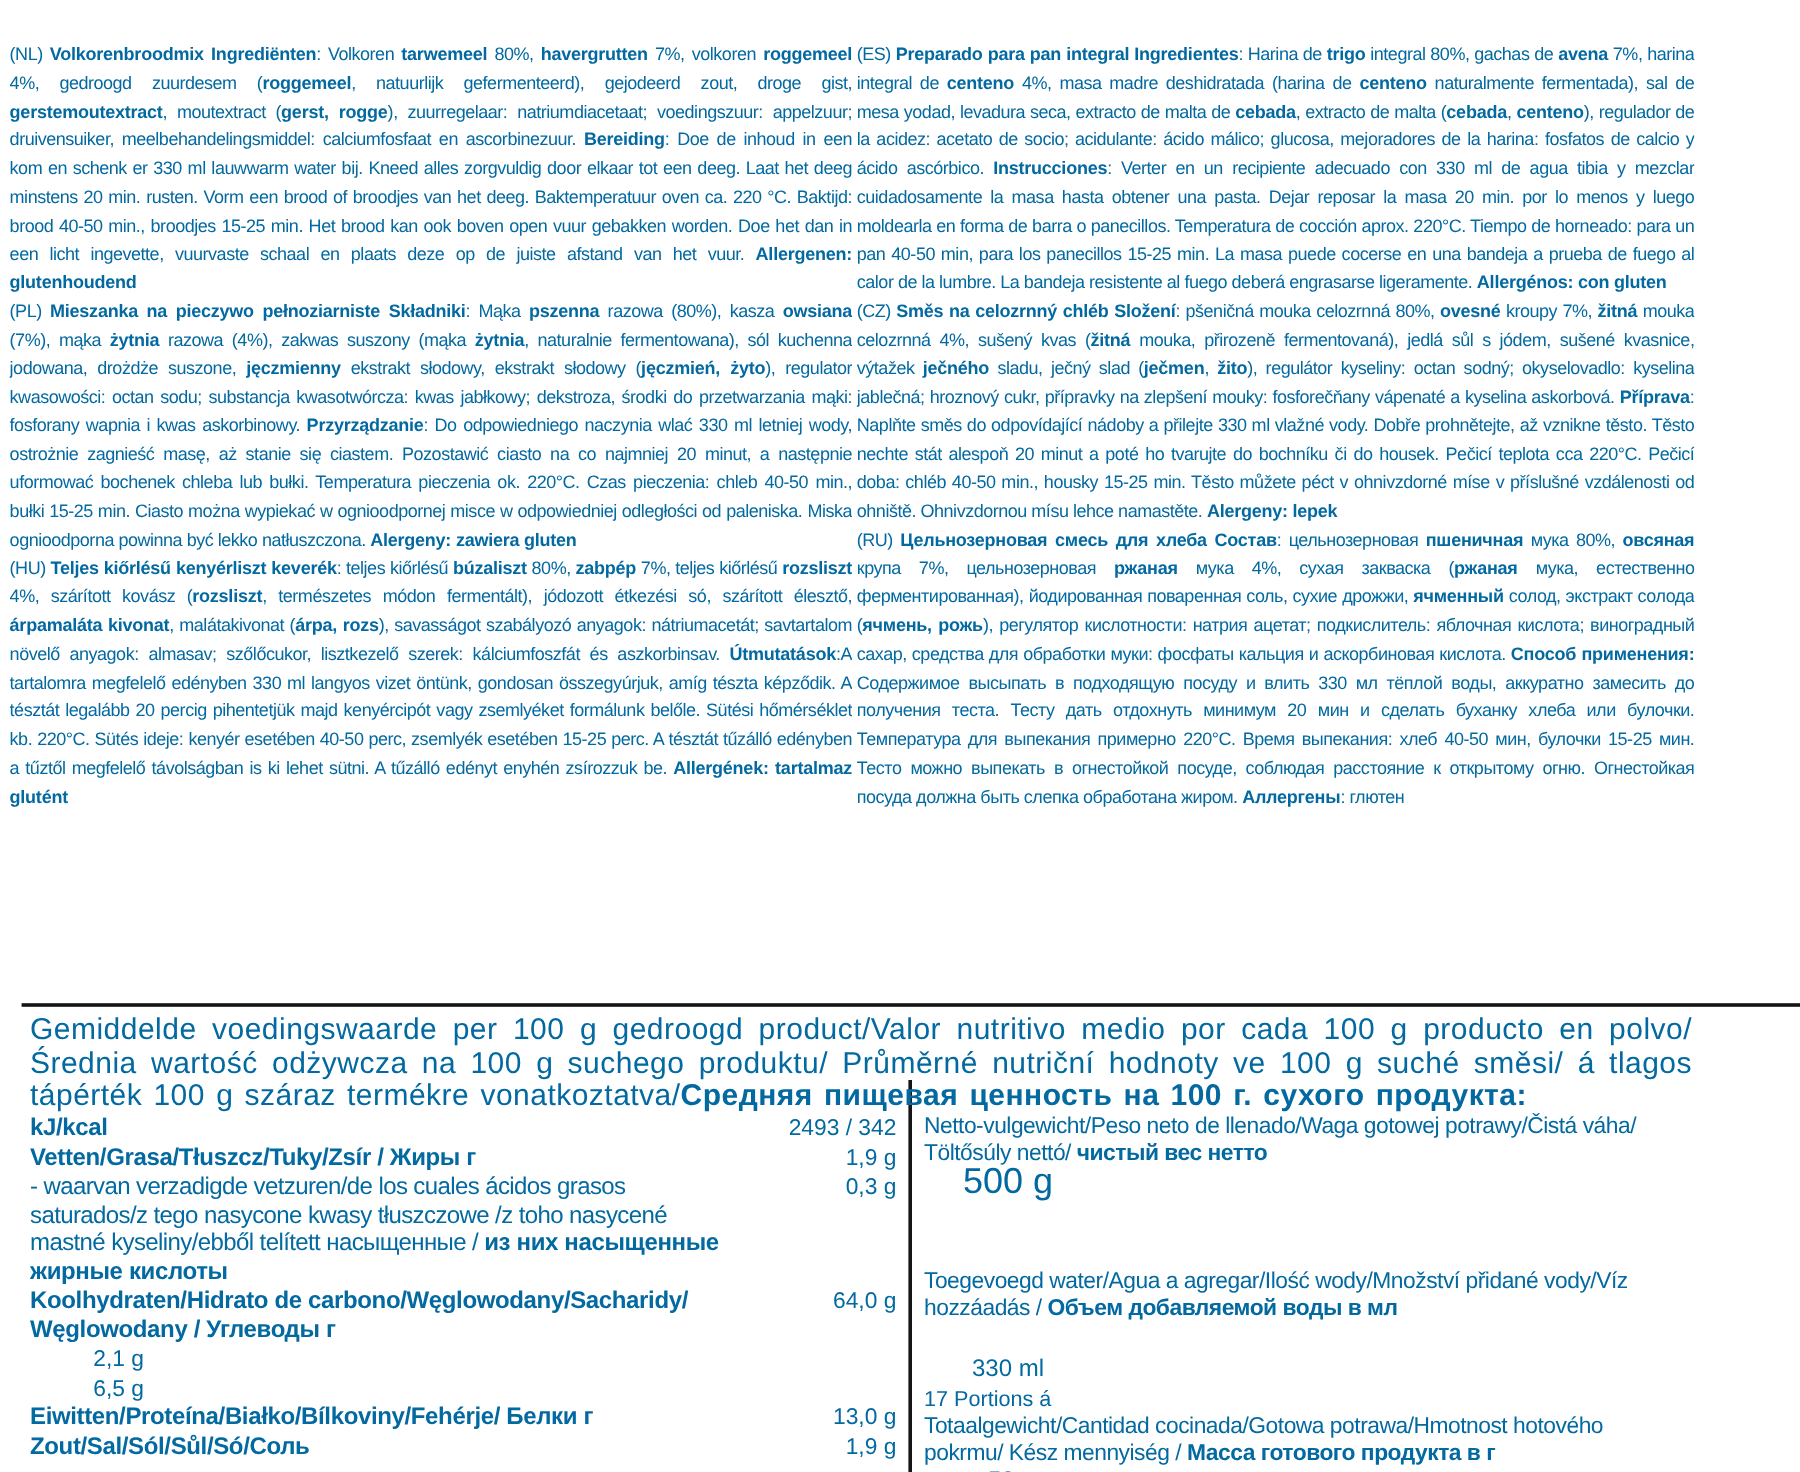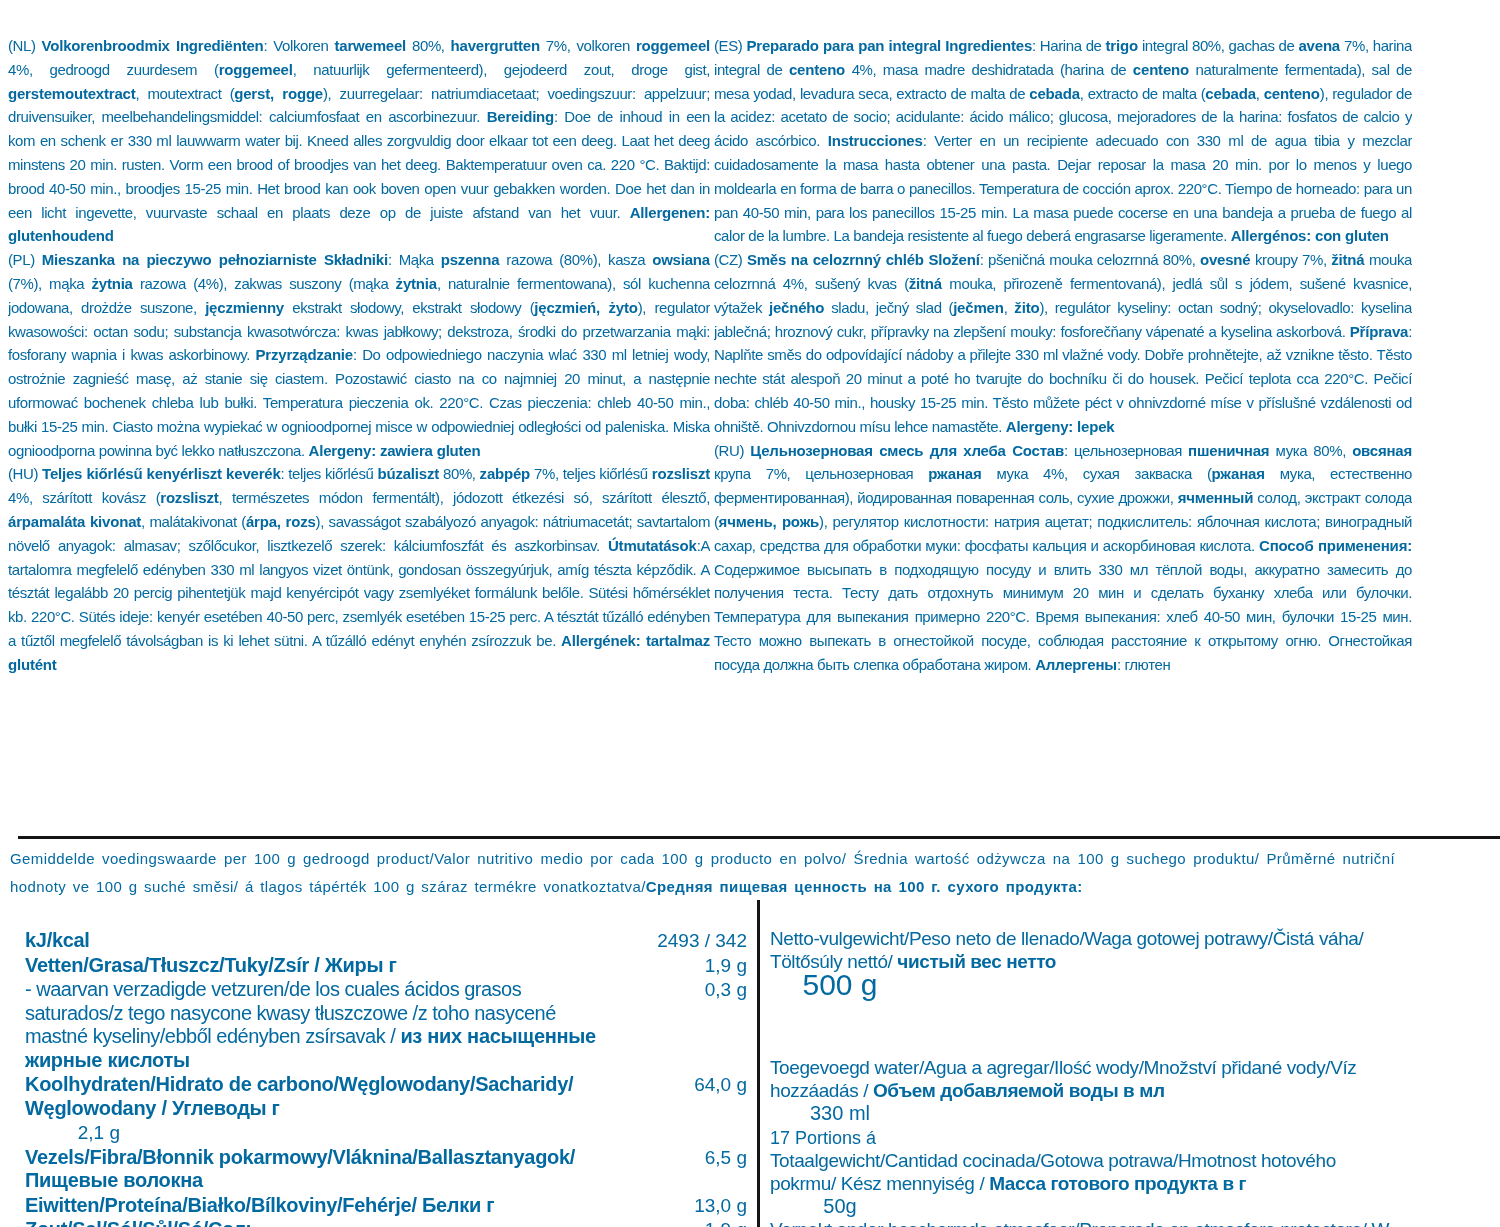--- a/index.html
+++ b/index.html
@@ -13,38 +13,38 @@
   .ing-col p{margin:0;font-size:15px;line-height:23.8px;letter-spacing:-0.4px;
              text-align:justify;text-justify:inter-word;}
   .ing-col b{letter-spacing:-0.2px;}
 
   
   .rule-top{position:absolute;top:812px;left:18px;width:1482px;height:2.5px;background:#151515;}
   .rule-vert{position:absolute;top:876px;left:757px;width:2.5px;height:345px;background:#151515;}
   .rule-bottom{position:absolute;top:1215px;left:25px;width:1475px;height:6px;background:#151515;}
 
   
-  .nut-header{position:absolute;top:821px;left:10px;width:1385px;
-              font-size:15px;line-height:27.5px;letter-spacing:0.4px;word-spacing:2px;
+  .nut-header{position:absolute;top:821px;left:25px;width:1385px;
+              font-size:25px;line-height:27.5px;letter-spacing:0.4px;word-spacing:2px;
               text-align:justify;}
 
   
   .nut-table{position:absolute;top:905px;left:25px;width:722px;}
   .n-row{display:flex;align-items:flex-start;margin-bottom:1px;gap:39px;}
   .n-label{flex:1;font-size:20px;line-height:23.5px;letter-spacing:-0.5px;padding-right:10px;}
   .n-label b{letter-spacing:-0.3px;}
   .n-value{min-width:95px;text-align:right;font-size:19px;line-height:23.5px;white-space:nowrap;}
 
   
   .pack-table{position:absolute;top:903px;left:770px;width:640px;}
   .p-row{display:flex;align-items:flex-start;flex-direction:column;}
   .p-label{flex:1;font-size:19px;line-height:23px;letter-spacing:-0.4px;padding-right:12px;}
   .p-value{min-width:140px;text-align:center;font-size:20px;line-height:23px;white-space:nowrap;}
   .p-value.large{font-size:30px;line-height:30px;margin-top:-3px;}
-  .p-row.water{margin-top:56px;}
+  .p-row.water{margin-top:56px;gap:28px;}
   .portions{margin-top:2px;font-size:18px;line-height:22px;padding-right:12px;}
   .p-row.protect .p-label{padding-right:0;}
 </style>
 </head>
 <body>
 
 <div class="page">
 
   <div class="ing-col left">
     <p><span>(NL) </span><b>Volkorenbroodmix Ingrediënten</b><span>: Volkoren </span><b>tarwemeel</b><span> 80%, </span><b>havergrutten</b><span> 7%, volkoren </span><b>roggemeel</b><span> 4%, gedroogd zuurdesem (</span><b>roggemeel</b><span>, natuurlijk gefermenteerd), gejodeerd zout, droge gist, </span><b>gerstemoutextract</b><span>, moutextract (</span><b>gerst, rogge</b><span>), zuurregelaar: natriumdiacetaat; voedingszuur: appelzuur; druivensuiker, meelbehandelingsmiddel: calciumfosfaat en ascorbinezuur. </span><b>Bereiding</b><span>: Doe de inhoud in een kom en schenk er 330 ml lauwwarm water bij. Kneed alles zorgvuldig door elkaar tot een deeg. Laat het deeg minstens 20 min. rusten. Vorm een brood of broodjes van het deeg. Baktemperatuur oven ca. 220 °C. Baktijd: brood 40-50 min., broodjes 15-25 min. Het brood kan ook boven open vuur gebakken worden. Doe het dan in een licht ingevette, vuurvaste schaal en plaats deze op de juiste afstand van het vuur. </span><b>Allergenen: glutenhoudend</b><span></span></p>
@@ -66,32 +66,31 @@
   <div class="nut-table">
     <div class="n-row">
       <div class="n-label"><span></span><b>kJ/kcal</b><span></span></div>
       <div class="n-value">2493 / 342</div>
     </div>
     <div class="n-row">
       <div class="n-label"><span></span><b>Vetten/Grasa/Tłuszcz/Tuky/Zsír / Жиры г</b><span></span></div>
       <div class="n-value">1,9 g</div>
     </div>
     <div class="n-row">
-      <div class="n-label"><span>- waarvan verzadigde vetzuren/de los cuales ácidos grasos saturados/z tego nasycone kwasy tłuszczowe /z toho nasycené mastné kyseliny/ebből edényben zsírsavak / </span><b>из них насыщенные жирные кислоты</b><span></span></div>
+      <div class="n-label"><span>- waarvan verzadigde vetzuren/de los cuales ácidos grasos saturados/z tego nasycone kwasy tłuszczowe /z toho nasycené mastné kyseliny/ebből telített насыщенные / </span><b>из них насыщенные жирные кислоты</b><span></span></div>
       <div class="n-value">0,3 g</div>
     </div>
     <div class="n-row">
       <div class="n-label"><span></span><b>Koolhydraten/Hidrato de carbono/Węglowodany/Sacharidy/ Węglowodany / Углеводы г</b><span></span></div>
       <div class="n-value">64,0 g</div>
     </div>
     <div class="n-row">
       <div class="n-value">2,1 g</div>
     </div>
     <div class="n-row">
-      <div class="n-label"><span></span><b>Vezels/Fibra/Błonnik pokarmowy/Vláknina/Ballasztanyagok/ Пищевые волокна</b><span></span></div>
       <div class="n-value">6,5 g</div>
     </div>
     <div class="n-row">
       <div class="n-label"><span></span><b>Eiwitten/Proteína/Białko/Bílkoviny/Fehérje/ Белки г</b><span></span></div>
       <div class="n-value">13,0 g</div>
     </div>
     <div class="n-row">
       <div class="n-label"><span></span><b>Zout/Sal/Sól/Sůl/Só/Соль</b><span></span></div>
       <div class="n-value">1,9 g</div>
     </div>

